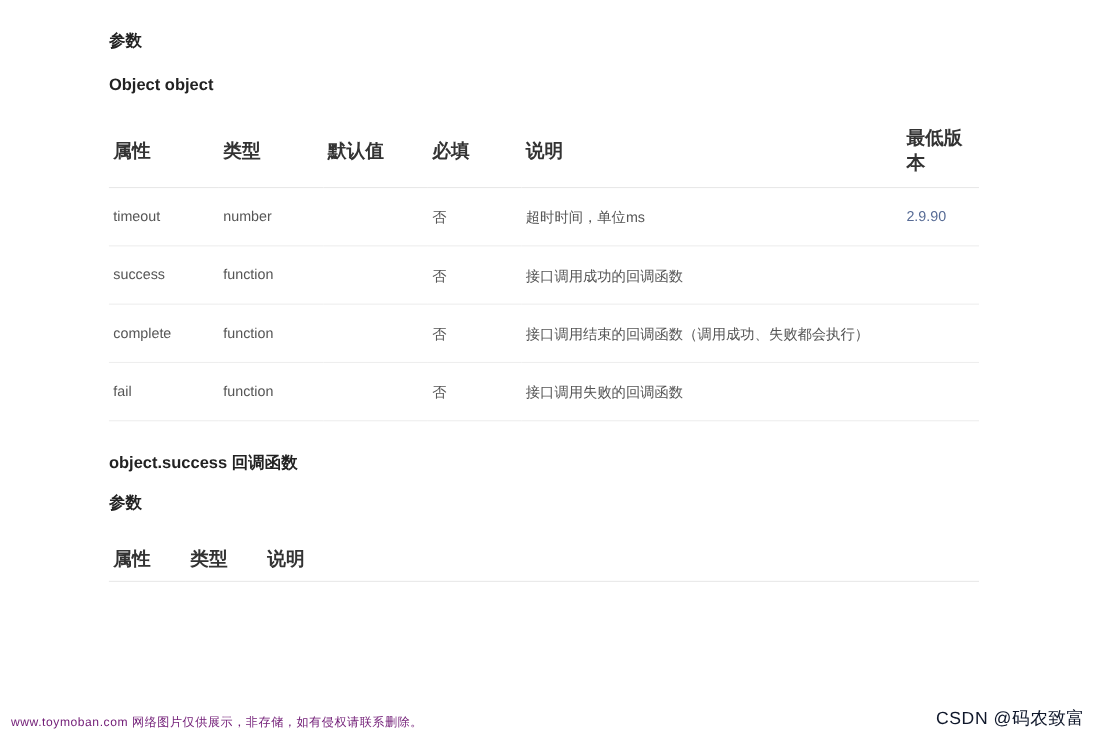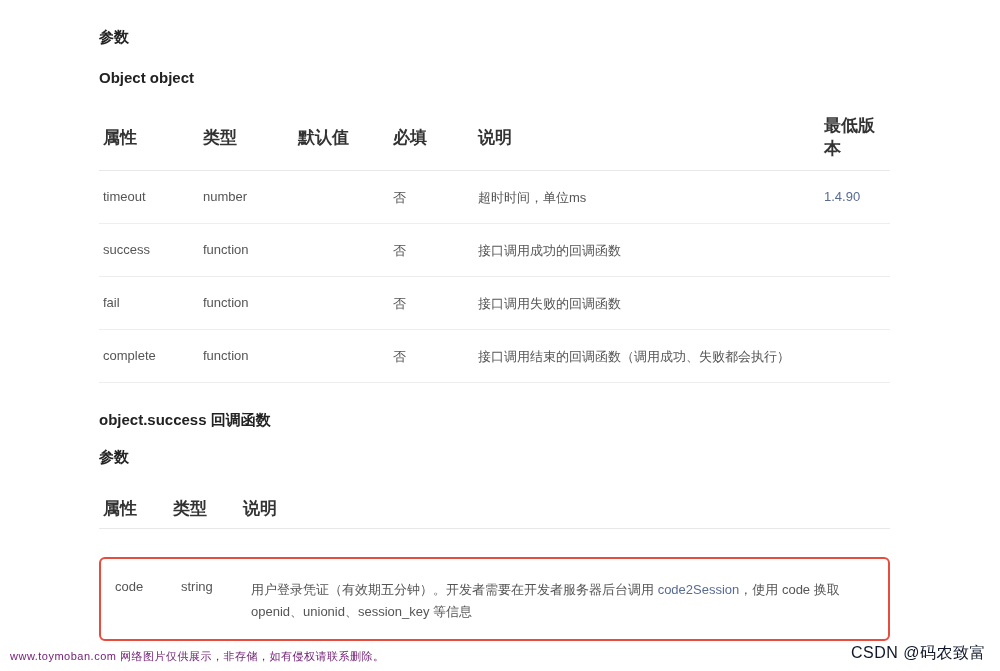--- a/index.html
+++ b/index.html
@@ -124,71 +124,58 @@
         <th class="col6">最低版本</th>
       </tr>
     </thead>
     <tbody>
       <tr>
         <td>timeout</td>
         <td>number</td>
         <td></td>
         <td>否</td>
         <td>超时时间，单位ms</td>
-        <td><span class="link">1.4.90</span></td>
+        <td><span class="link">2.9.90</span></td>
       </tr>
       <tr>
         <td>success</td>
         <td>function</td>
         <td></td>
         <td>否</td>
         <td>接口调用成功的回调函数</td>
         <td></td>
       </tr>
       <tr>
+        <td>complete</td>
+        <td>function</td>
+        <td></td>
+        <td>否</td>
+        <td>接口调用结束的回调函数（调用成功、失败都会执行）</td>
+        <td></td>
+      </tr>
+      <tr>
         <td>fail</td>
         <td>function</td>
         <td></td>
         <td>否</td>
         <td>接口调用失败的回调函数</td>
-        <td></td>
-      </tr>
-      <tr>
-        <td>complete</td>
-        <td>function</td>
-        <td></td>
-        <td>否</td>
-        <td>接口调用结束的回调函数（调用成功、失败都会执行）</td>
         <td></td>
       </tr>
     </tbody>
   </table>
 
   <div class="sub-title">object.success 回调函数</div>
   <div class="section-title">参数</div>
 
   <table class="res-table">
     <thead>
       <tr>
         <th class="res-col1">属性</th>
         <th class="res-col2">类型</th>
         <th class="res-col3">说明</th>
       </tr>
     </thead>
   </table>
 
-  <div class="highlight-box">
-    <table>
-      <tbody>
-        <tr>
-          <td class="res-col1">code</td>
-          <td class="res-col2">string</td>
-          <td class="res-col3 desc-text">
-            <span>用户登录凭证（有效期五分钟）。开发者需要在开发者服务器后台调用 </span><span class="link">code2Session</span><span>，使用 code 换取 openid、unionid、session_key 等信息</span>
-          </td>
-        </tr>
-      </tbody>
-    </table>
-  </div>
 </div>
 
 <div class="watermark-left">www.toymoban.com 网络图片仅供展示，非存储，如有侵权请联系删除。</div>
 <div class="watermark-right">CSDN @码农致富</div>
 
 </body></html>

